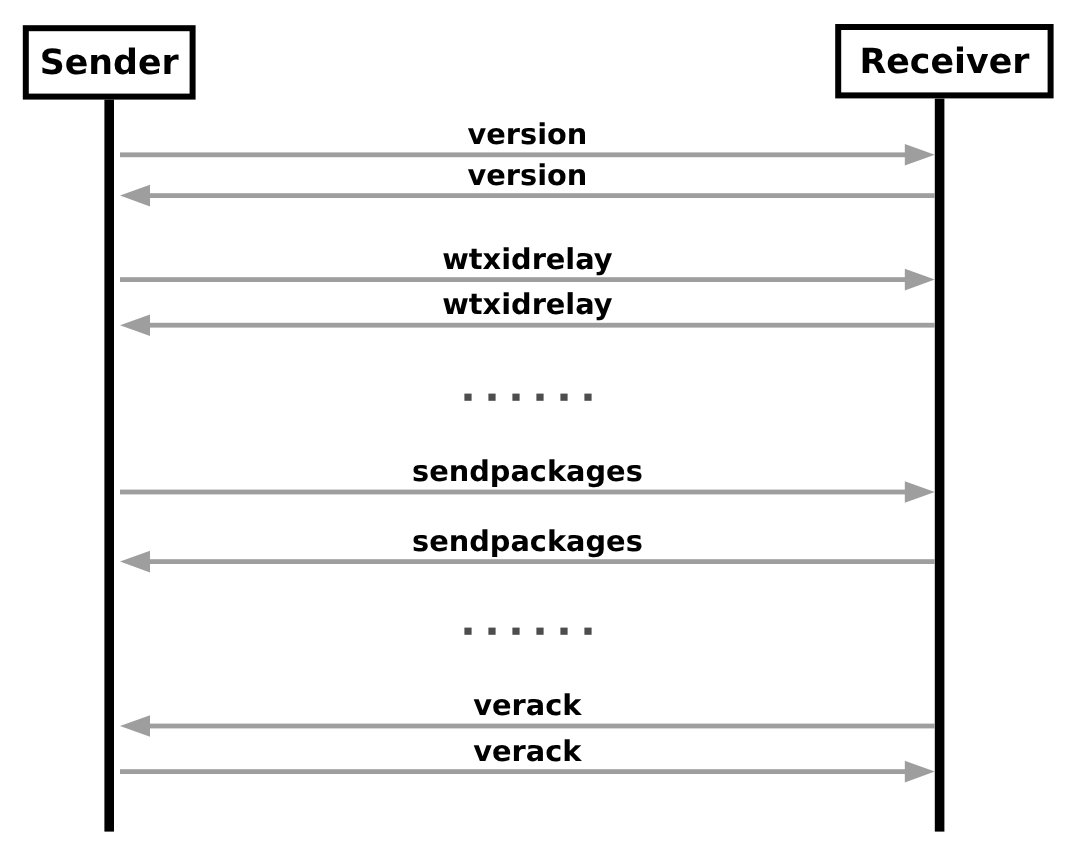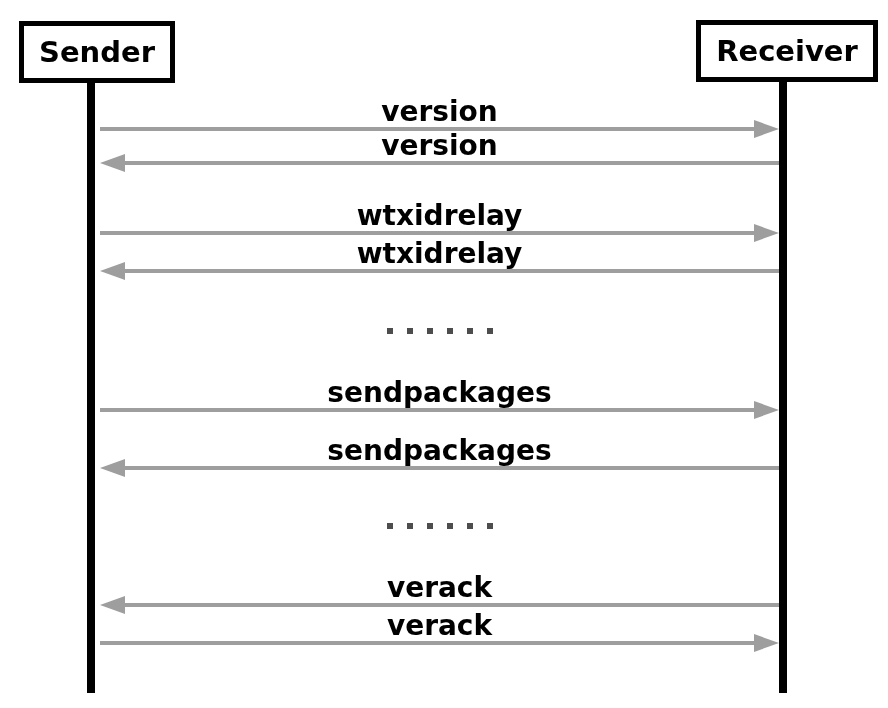--- a/index.html
+++ b/index.html
@@ -21,39 +21,39 @@
     border: 5px solid var(--line, #000000);
     background: #ffffff;
     display: flex;
     align-items: center;
     justify-content: center;
     font-weight: bold;
     font-size: 29px;
     color: var(--text, #000000);
     z-index: 3;
   }
-  .actor-box.sender   { left: 19px;  top: 21px; width: 156px; height: 62px; }
+  .actor-box.sender   { left: 19px;  top: 21px; width: 144px; height: 62px; }
   .actor-box.receiver { left: 696px; top: 20px; width: 182px; height: 62px; }
   .lifeline {
     position: absolute;
     top: 82px;
     height: 611px;
     width: 8px;
     background: var(--line, #000000);
     z-index: 1;
   }
   .lifeline.sender   { left: 87px; }
   .lifeline.receiver { left: 779px; }
   .msg-label {
     position: absolute;
     left: 100px;
     width: 679px;
     text-align: center;
     font-weight: bold;
-    font-size: 28px;
+    font-size: 24px;
     line-height: 26px;
     color: var(--text, #000000);
     z-index: 2;
     white-space: nowrap;
   }
   .msg-line {
     position: absolute;
     height: 4px;
     background: var(--arrow, #9e9e9e);
     z-index: 2;

